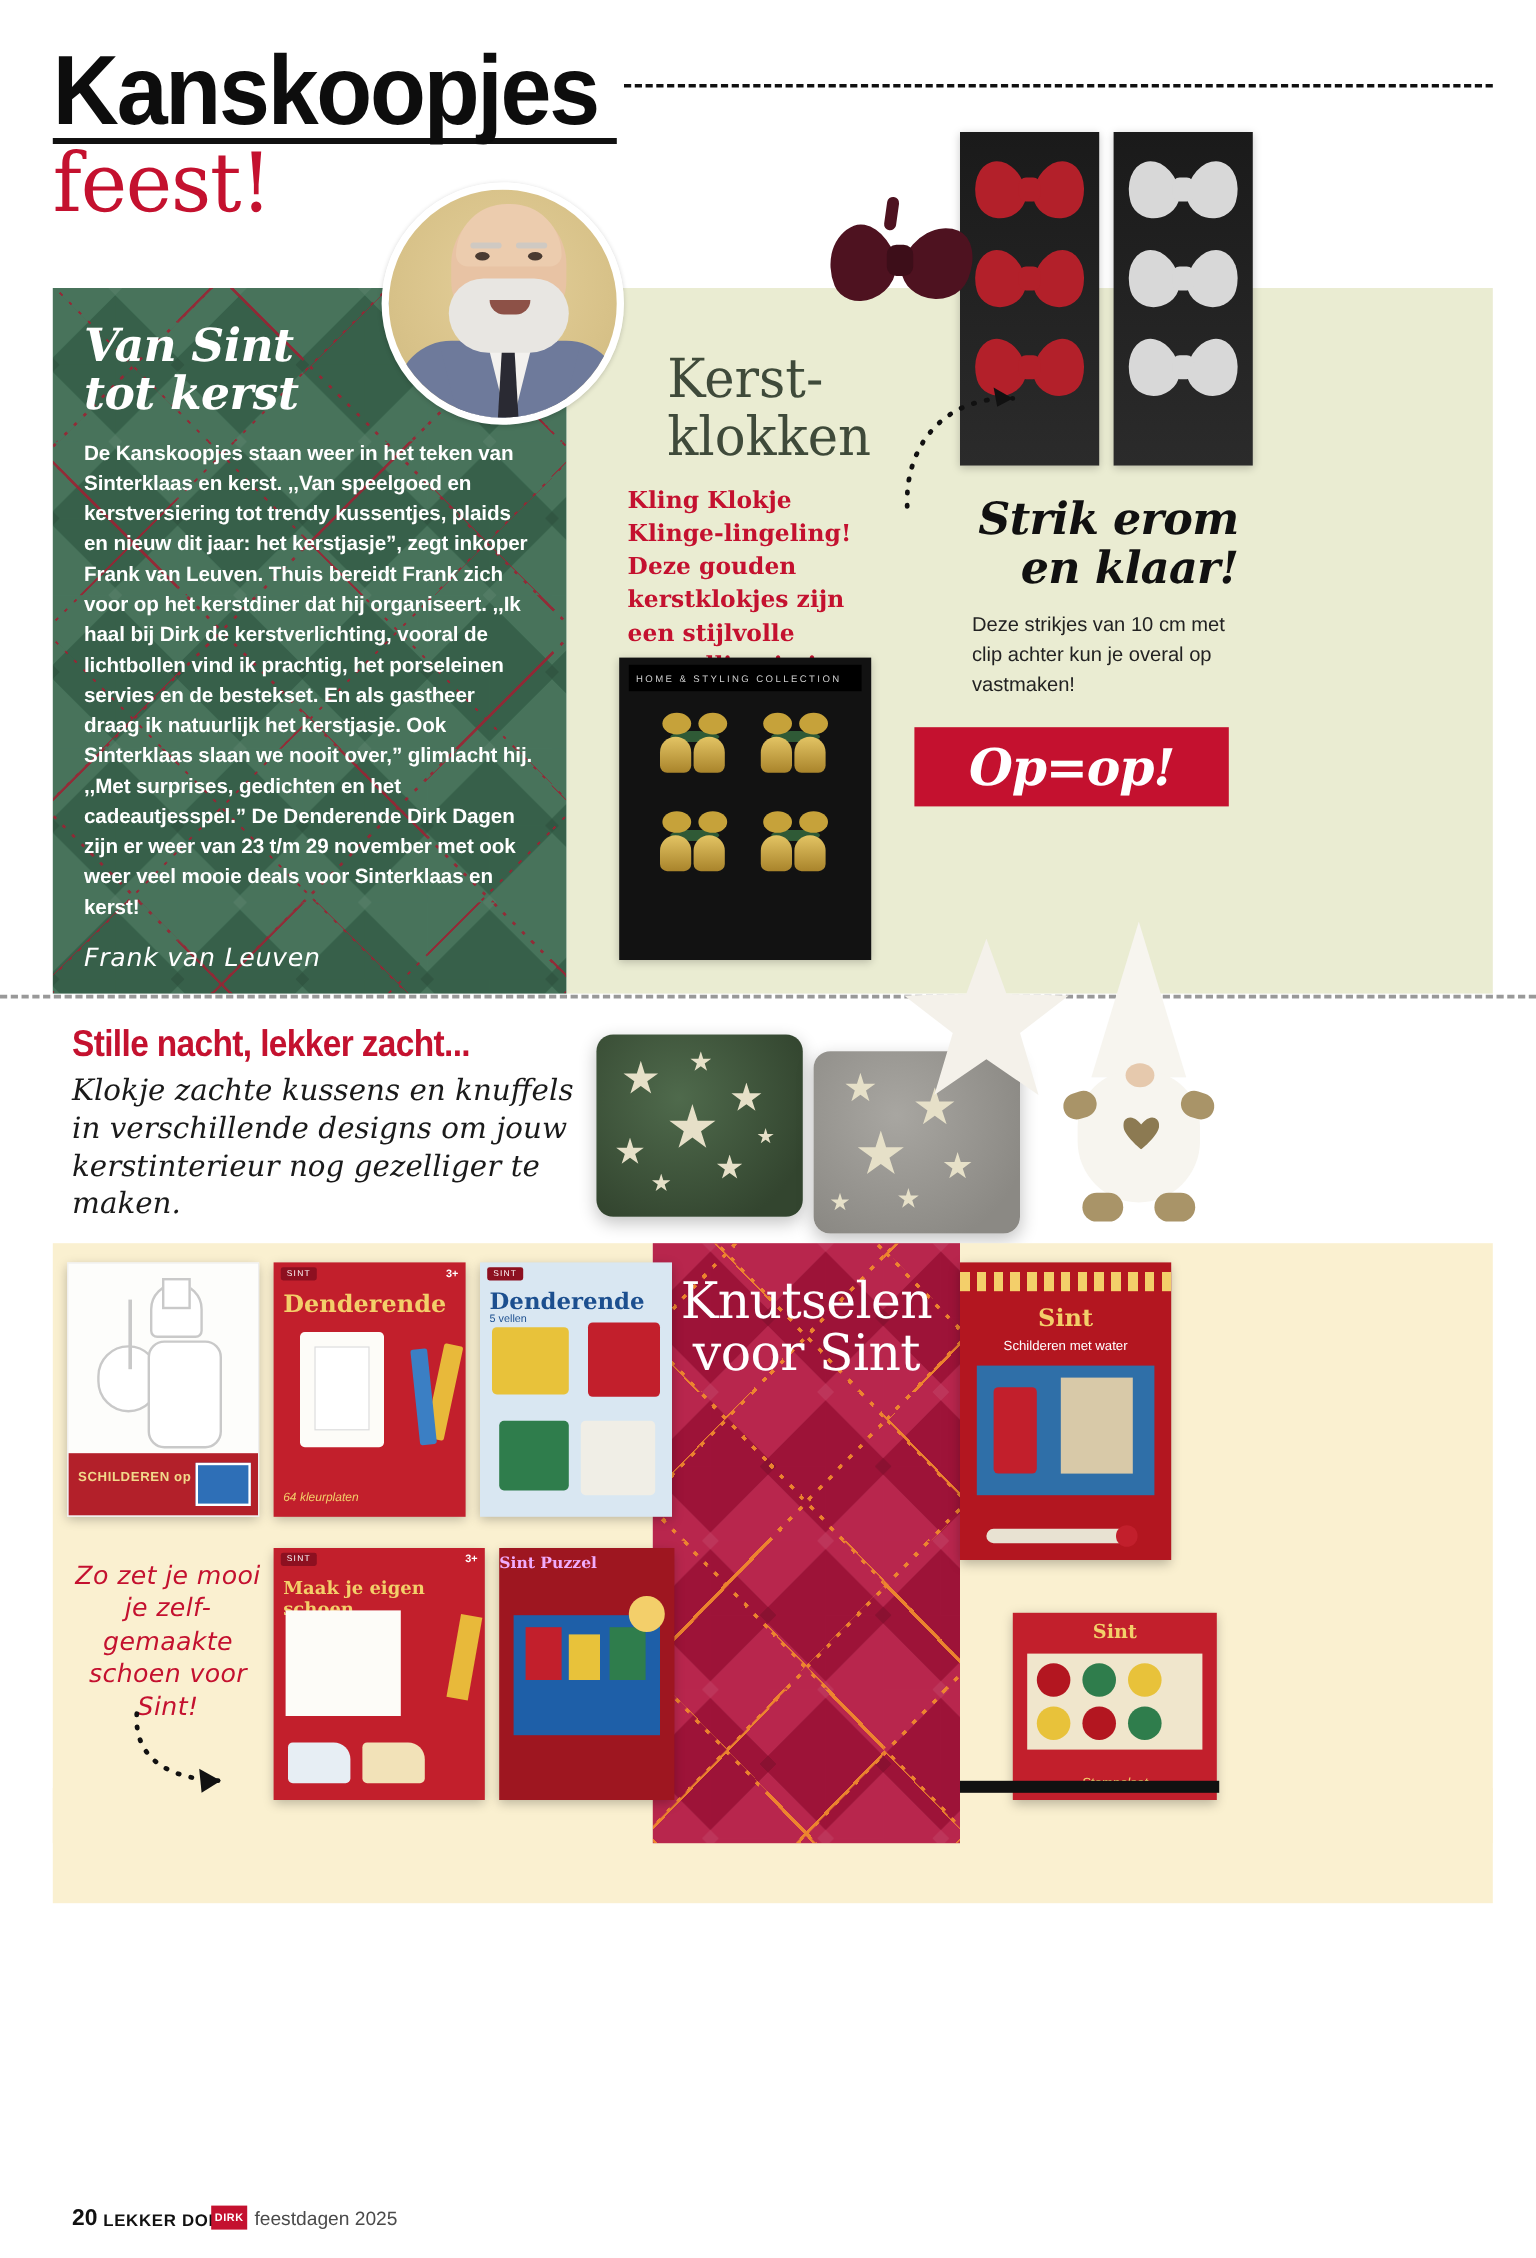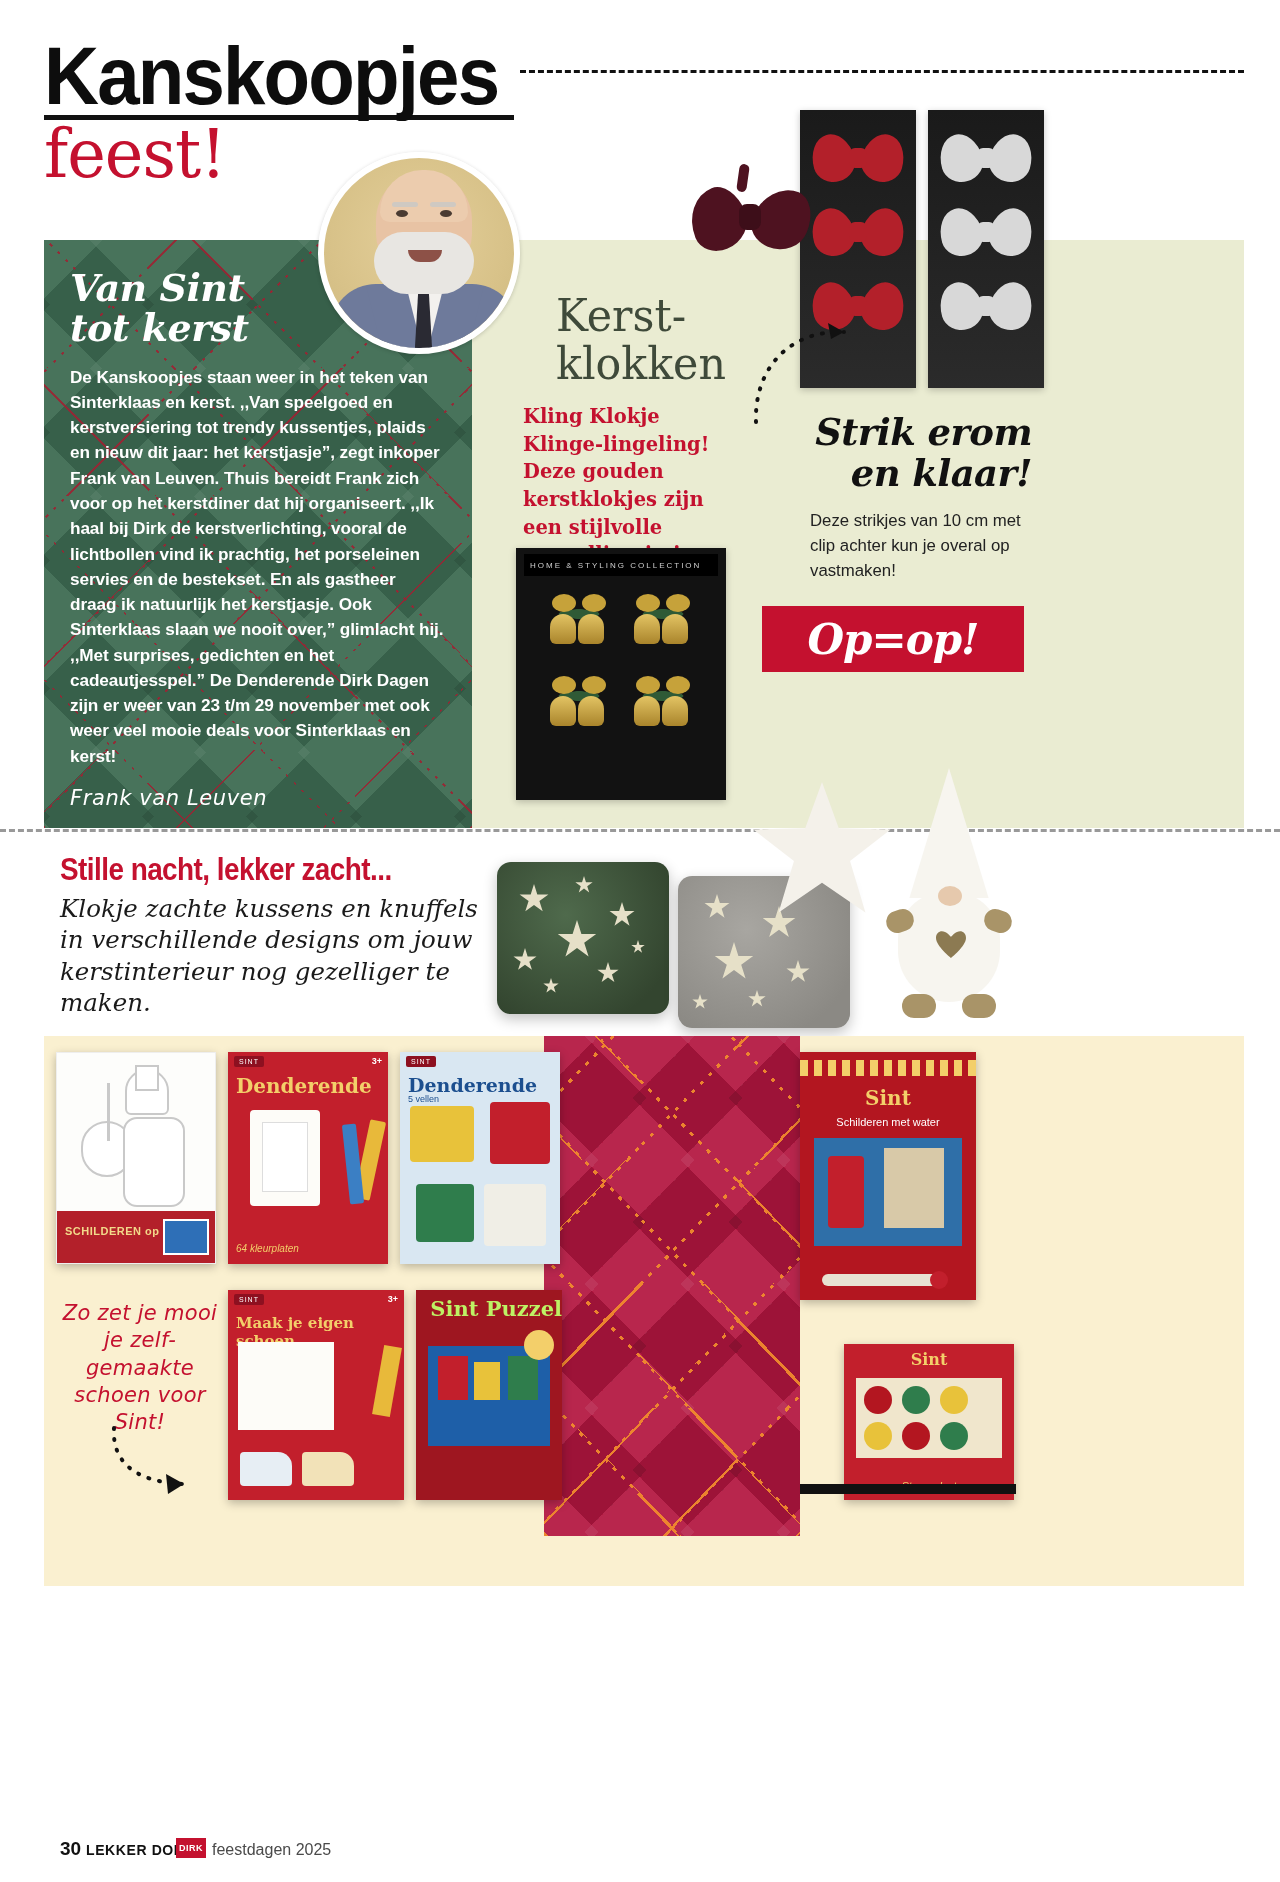--- a/index.html
+++ b/index.html
@@ -466,20 +466,21 @@
   <div class="gn-footR"></div>
 </div>
 
 <div class="cream-strip"></div>
 <div class="knut-wrap">
   <div class="knut-cream"></div>
   <div class="knut-cream2"></div>
   <div class="knut-red">
     <div class="argyle-red"></div>
     <div class="argyle-red-dots"></div>
+    <div class="knut-h">Knutselen<br>voor Sint</div>
   </div>
 </div>
 
 <div class="pb" style="left:56px; top:1052px; width:160px; height:212px; background:#fdfdfb; border:1px solid #eee;">
   <div style="position:absolute;left:10px;top:12px;width:140px;height:150px;">
     <div style="position:absolute;left:58px;top:4px;width:44px;height:46px;background:#fff;border:2px solid #c9c9c9;border-radius:22px 22px 6px 6px;"></div>
     <div style="position:absolute;left:68px;top:0px;width:24px;height:26px;background:#fff;border:2px solid #c9c9c9;"></div>
     <div style="position:absolute;left:14px;top:56px;width:52px;height:56px;background:#fff;border:2px solid #c9c9c9;border-radius:26px;"></div>
     <div style="position:absolute;left:56px;top:52px;width:62px;height:90px;background:#fff;border:2px solid #c9c9c9;border-radius:14px;"></div>
     <div style="position:absolute;left:40px;top:18px;width:3px;height:58px;background:#c9c9c9;"></div>
@@ -514,21 +515,21 @@
   <div class="sint-tag">SINT</div>
   <div style="position:absolute;right:6px;top:4px;font-size:9px;color:#fff;font-weight:bold;">3+</div>
   <div style="position:absolute;left:8px;top:24px;font-family:'DejaVu Serif',serif;font-size:15px;font-weight:bold;color:#f3cf6a;">Maak je eigen schoen</div>
   <div style="position:absolute;left:10px;top:52px;width:96px;height:88px;background:#fdfcf8;"></div>
   <div style="position:absolute;right:8px;top:56px;width:18px;height:70px;background:#e8b93a;transform:rotate(10deg);"></div>
   <div style="position:absolute;left:12px;bottom:14px;width:52px;height:34px;background:#e7eef4;border-radius:4px 14px 4px 4px;"></div>
   <div style="position:absolute;left:74px;bottom:14px;width:52px;height:34px;background:#f2e2b8;border-radius:4px 14px 4px 4px;"></div>
 </div>
 
 <div class="pb" style="left:416px; top:1290px; width:146px; height:210px; background:#9e1620;">
-  <div style="position:absolute;left:0;right:0;top:6px;text-align:right;font-family:'DejaVu Serif',serif;font-size:21px;font-weight:bold;color:#bef264;">Sint Puzzel</div>
+  <div style="position:absolute;left:0;right:0;top:6px;text-align:left;font-family:'DejaVu Serif',serif;font-size:13px;font-weight:bold;color:#f0abfc;">Sint Puzzel</div>
   <div style="position:absolute;left:12px;top:56px;width:122px;height:100px;background:#1e5fa8;"></div>
   <div style="position:absolute;left:22px;top:66px;width:30px;height:44px;background:#c21f2c;"></div>
   <div style="position:absolute;left:58px;top:72px;width:26px;height:38px;background:#e8c23a;"></div>
   <div style="position:absolute;left:92px;top:66px;width:30px;height:44px;background:#2f7d4c;"></div>
   <div style="position:absolute;right:8px;top:40px;width:30px;height:30px;background:#f3cf6a;border-radius:50%;"></div>
 </div>
 
 <div class="pb" style="left:800px; top:1052px; width:176px; height:248px; background:#b31620;">
   <div style="position:absolute;left:0;right:0;top:8px;height:16px;background:repeating-linear-gradient(90deg,#f3cf6a 0 8px,transparent 8px 14px);"></div>
   <div style="position:absolute;left:0;right:0;top:34px;text-align:center;font-family:'DejaVu Serif',serif;font-size:20px;font-weight:bold;color:#f3cf6a;">Sint</div>
@@ -553,16 +554,16 @@
 </div>
 
 <div style="position:absolute;left:800px;top:1484px;width:216px;height:10px;background:#111;"></div>
 
 <div class="hand-note">Zo zet je mooi je zelf-gemaakte schoen voor Sint!</div>
 <svg class="hand-arrow" viewBox="0 0 110 78">
   <path d="M6,4 C4,34 22,58 76,60" fill="none" stroke="#111" stroke-width="4" stroke-linecap="round" stroke-dasharray="1 10"></path>
   <path d="M76,60 l-18,-10 l2,20 z" fill="#111"></path>
 </svg>
 
-<div class="pagenum">30</div>
+<div class="pagenum">20</div>
 <div class="foot-lekker">LEKKER DOEN</div>
 <div class="dirk-logo">DIRK</div>
 <div class="foot-feest">feestdagen 2025</div>
 
 </body></html>

